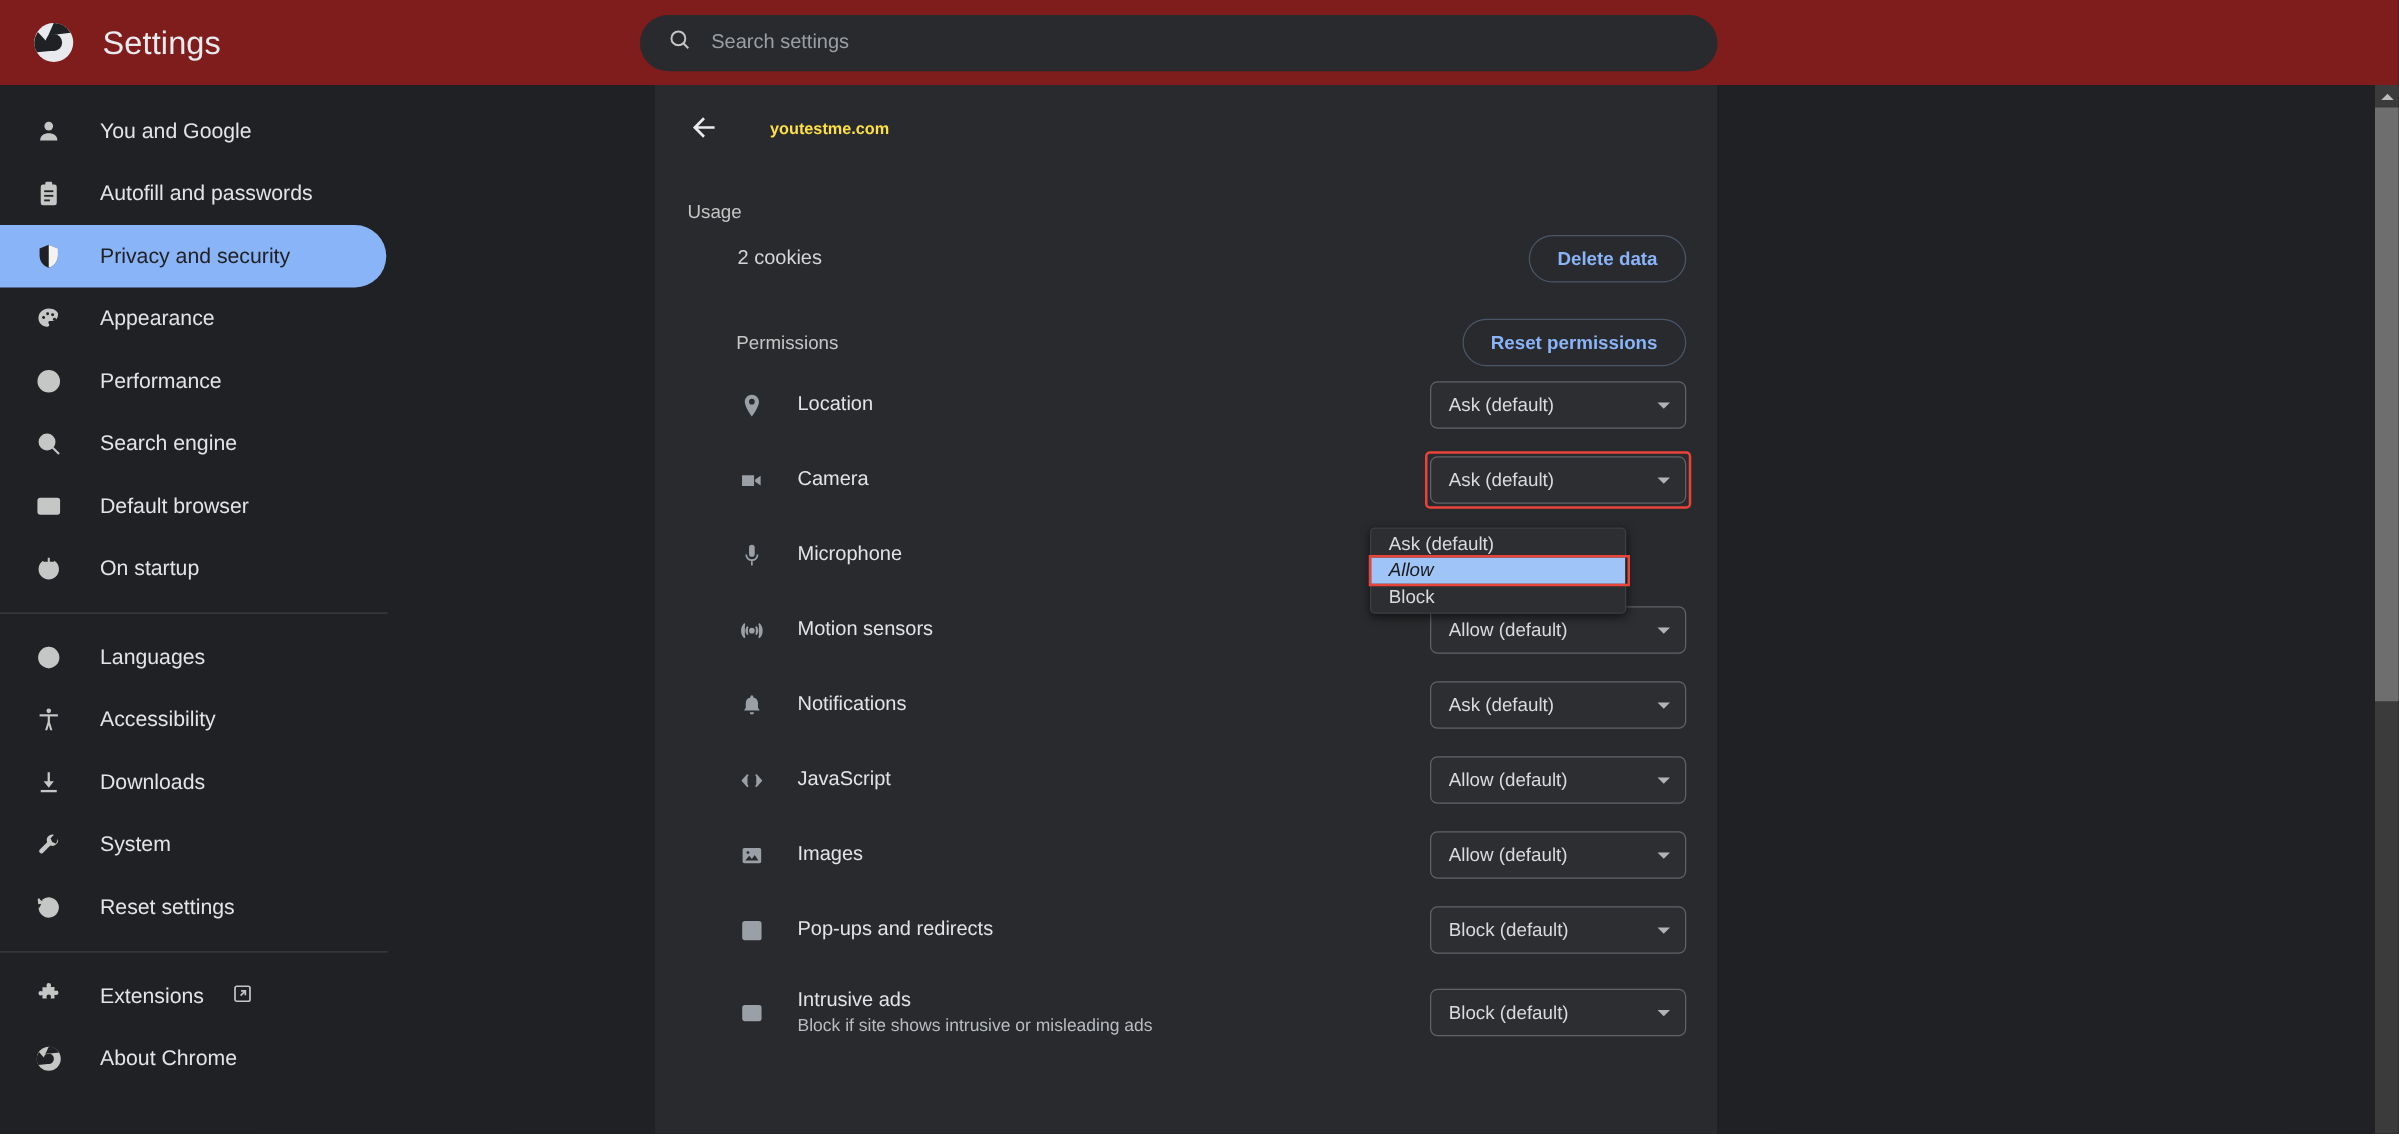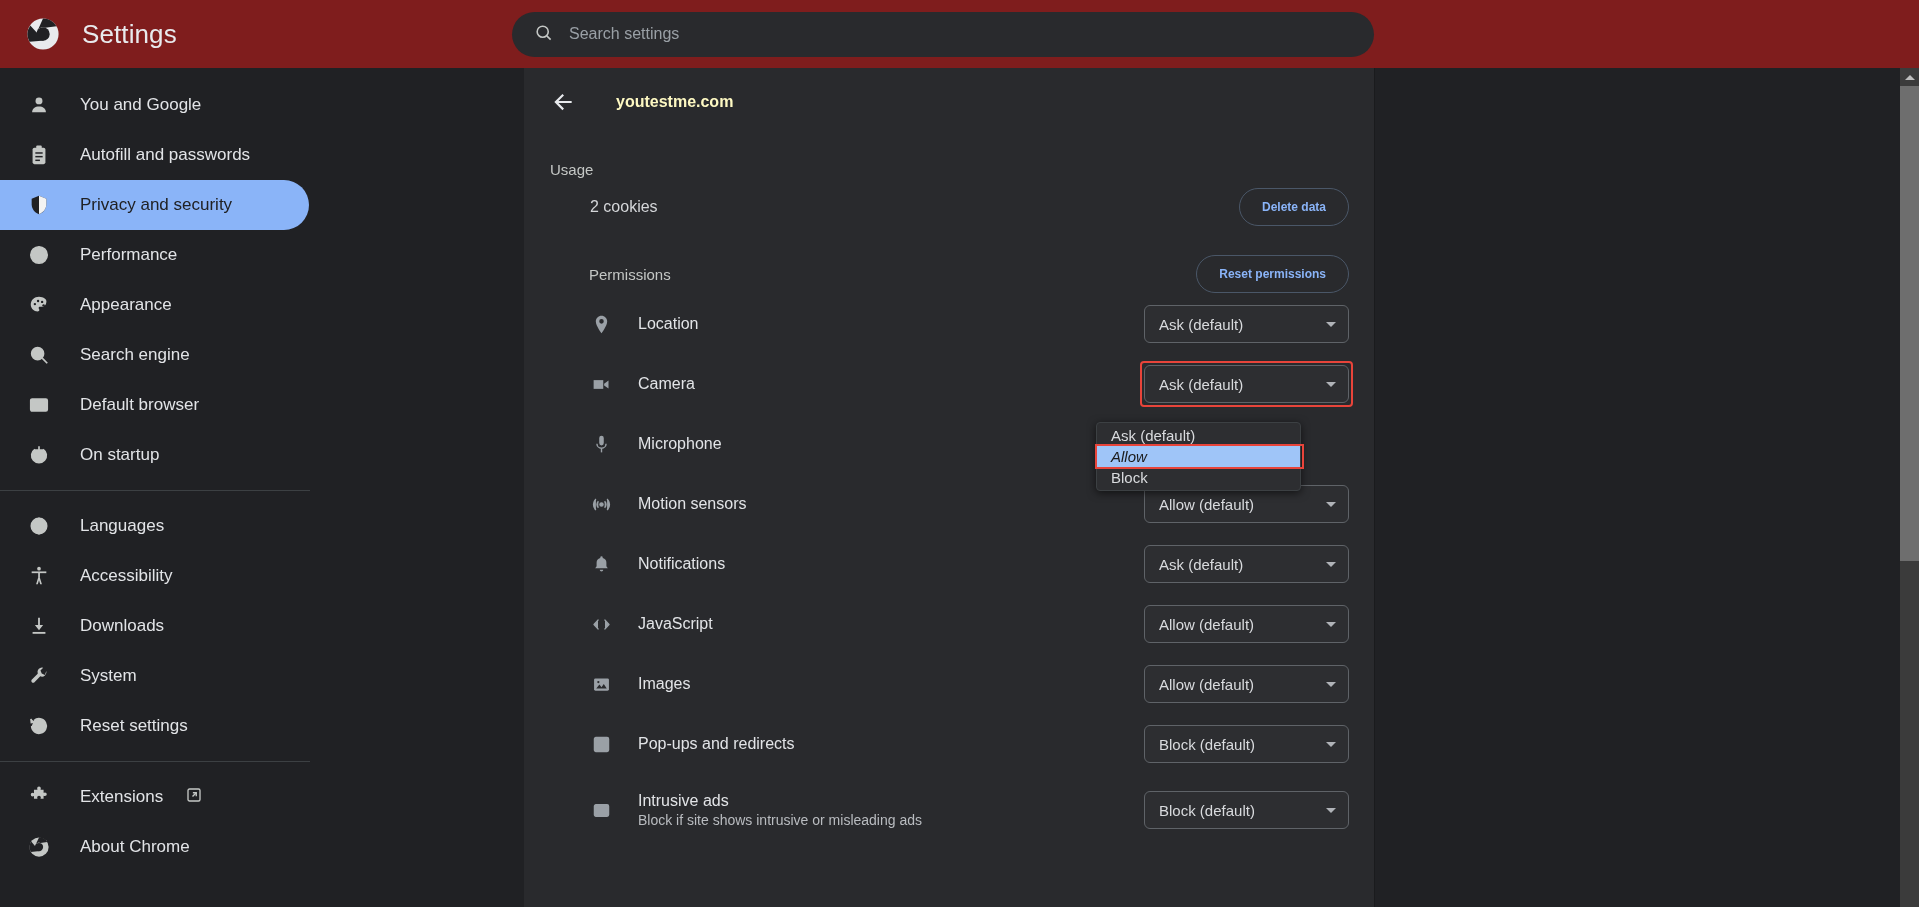--- a/index.html
+++ b/index.html
@@ -79,40 +79,40 @@
     width: 851px; height: 839px;
     background: #292a2d;
     overflow: hidden;
   }
   #content-header {
     display: flex; align-items: center;
     height: 68px; padding-left: 26px; gap: 40px;
   }
   #back-arrow { width: 26px; height: 26px; cursor: pointer; }
   #back-arrow svg { width: 26px; height: 26px; fill: #e8eaed; }
-  #site-title { font-size: 16px; color: #fef9c3; font-weight: 700; }
+  #site-title { font-size: 13px; color: #fde047; font-weight: 700; }
 
   .section-title {
     font-size: 15px; color: #8ab4f8; font-weight: 400;
     padding-left: 26px; margin-top: 25px;
   }
   #usage-title { color: #c4c7c5; }
   #permissions-title { color: #c4c7c5; }
 
   .usage-row {
     display: flex; align-items: center; justify-content: space-between;
     height: 58px; padding: 0 26px 0 66px;
   }
   .usage-text { font-size: 16px; color: #d4d6d9; }
 
   .pill-btn {
     border: 1px solid #4a5768;
     color: #8ab4f8; background: transparent;
     border-radius: 20px; height: 38px;
-    padding: 4px 22px; font-size: 12px; font-weight: 700;
+    padding: 4px 22px; font-size: 15px; font-weight: 700;
     cursor: pointer; white-space: nowrap;
     font-family: "Liberation Sans", sans-serif;
   }
 
   #perm-head {
     display: flex; align-items: center; justify-content: space-between;
     padding: 0 26px 0 26px; margin-top: 18px; height: 40px;
   }
 
   .perm-row {
@@ -267,39 +267,39 @@
       <svg viewBox="0 0 24 24">
           <path d="M12 2 20 5.3v6c0 5-3.4 9.5-8 10.7C7.4 20.8 4 16.3 4 11.3v-6z"></path>
           <path d="M12 2v19.9c4.6-1.2 8-5.7 8-10.6v-6z" fill="#ffffff" opacity=".95"></path>
         </svg>
     </span>
     <span class="nav-label">Privacy and security</span>
   </div>
 
   <div class="nav-item">
     <span class="ico">
-      <svg viewBox="0 0 24 24" fill="none" stroke="#c4c7c5" stroke-width="1.7">
-          <circle cx="12" cy="12" r="9"></circle>
-          <line x1="12" y1="12" x2="16" y2="8"></line>
-        </svg>
-    </span>
-    <span class="nav-label">Performance</span>
-  </div>
-
-  <div class="nav-item">
-    <span class="ico">
       <svg viewBox="0 0 24 24">
           <path d="M12 3c-5 0-9 3.7-9 8.4 0 4.6 3.6 7.6 7.4 7.6 1.3 0 2-.7 2-1.6 0-.9-.8-1.3-.8-2.1 0-.8.6-1.4 1.5-1.4h1.7c3 0 5.2-2.1 5.2-5C21 6.1 17 3 12 3z"></path>
           <circle cx="7.5" cy="11" r="1.3" fill="#202124"></circle>
           <circle cx="11" cy="7.6" r="1.3" fill="#202124"></circle>
           <circle cx="15.4" cy="8.6" r="1.3" fill="#202124"></circle>
           <circle cx="17" cy="12.4" r="1.3" fill="#202124"></circle>
         </svg>
     </span>
     <span class="nav-label">Appearance</span>
+  </div>
+
+  <div class="nav-item">
+    <span class="ico">
+      <svg viewBox="0 0 24 24" fill="none" stroke="#c4c7c5" stroke-width="1.7">
+          <circle cx="12" cy="12" r="9"></circle>
+          <line x1="12" y1="12" x2="16" y2="8"></line>
+        </svg>
+    </span>
+    <span class="nav-label">Performance</span>
   </div>
 
   <div class="nav-item">
     <span class="ico">
       <svg viewBox="0 0 24 24" fill="none" stroke="#c4c7c5" stroke-width="1.8">
           <circle cx="10.5" cy="10.5" r="6.5"></circle>
           <line x1="15.5" y1="15.5" x2="21" y2="21"></line>
         </svg>
     </span>
     <span class="nav-label">Search engine</span>

